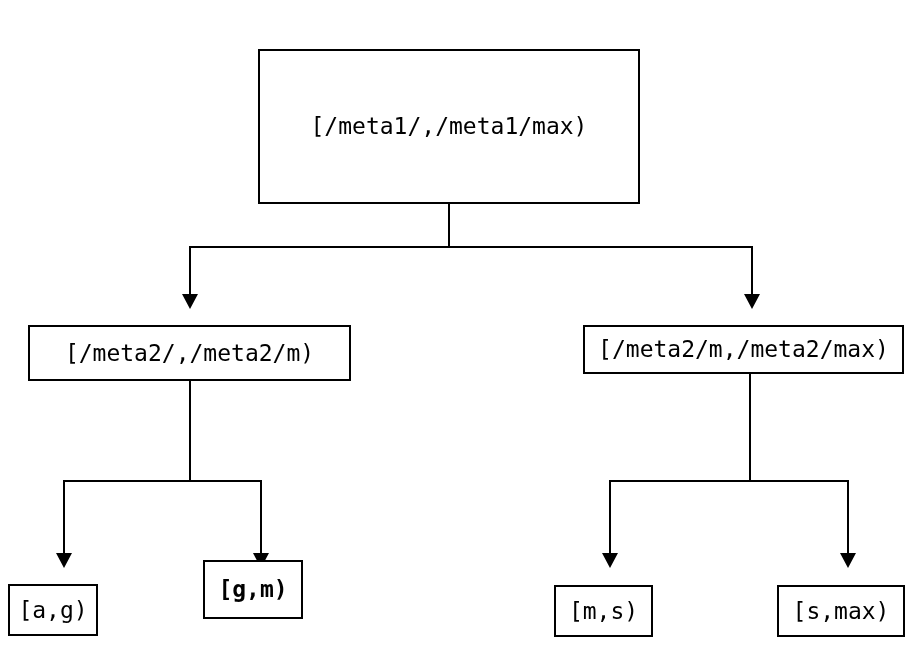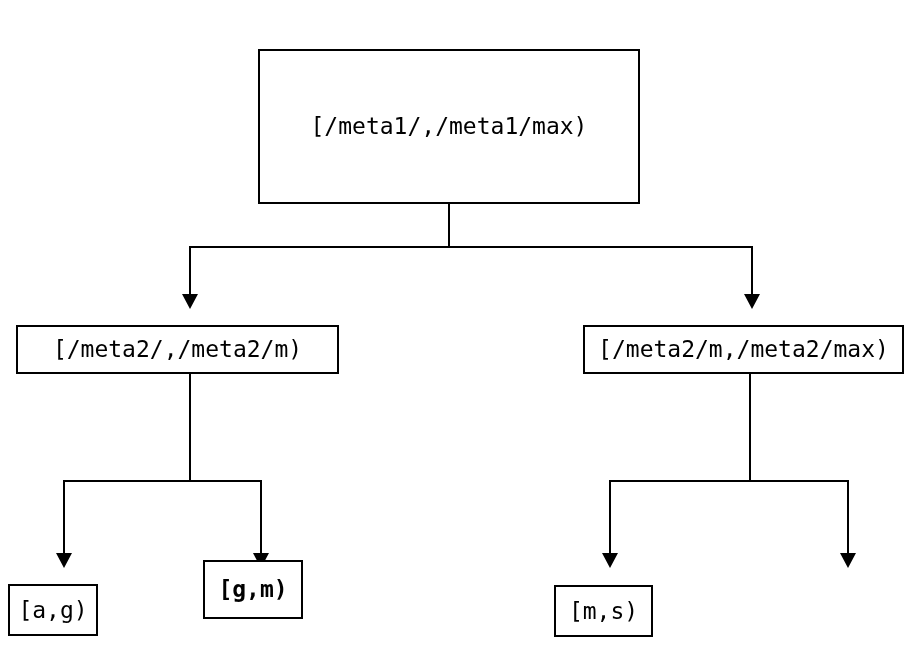--- a/index.html
+++ b/index.html
@@ -41,21 +41,21 @@
     justify-content: center;
   }
   .node span {
     font-size: 23px;
     line-height: 1;
     color: #000000;
     white-space: nowrap;
   }
   
   .n-root  { left: 258px; top: 13px;  width: 382px; height: 155px; margin-top: 36px; }
-  .n-left  { left: 16px;  top: 325px; width: 323px; height: 49px;  }
+  .n-left  { left: 28px;  top: 325px; width: 323px; height: 56px;  }
   .n-right { left: 583px; top: 325px; width: 321px; height: 49px;  }
   .n-ag    { left: 8px;   top: 584px; width: 90px;  height: 52px;  }
   .n-gm    { left: 203px; top: 560px; width: 100px; height: 59px; font-weight: bold;  }
   .n-ms    { left: 554px; top: 585px; width: 99px;  height: 52px;  }
   .n-smax  { left: 777px; top: 585px; width: 128px; height: 52px;  }
 </style>
 </head>
 <body>
 
 <div class="canvas">
@@ -98,14 +98,17 @@
   </div>
 
   <div class="node n-gm">
     <span>[g,m)</span>
   </div>
 
   <div class="node n-ms">
     <span>[m,s)</span>
   </div>
 
+  <div class="node n-smax">
+    <span>[s,max)</span>
+  </div>
 
 </div>
 
 </body></html>

